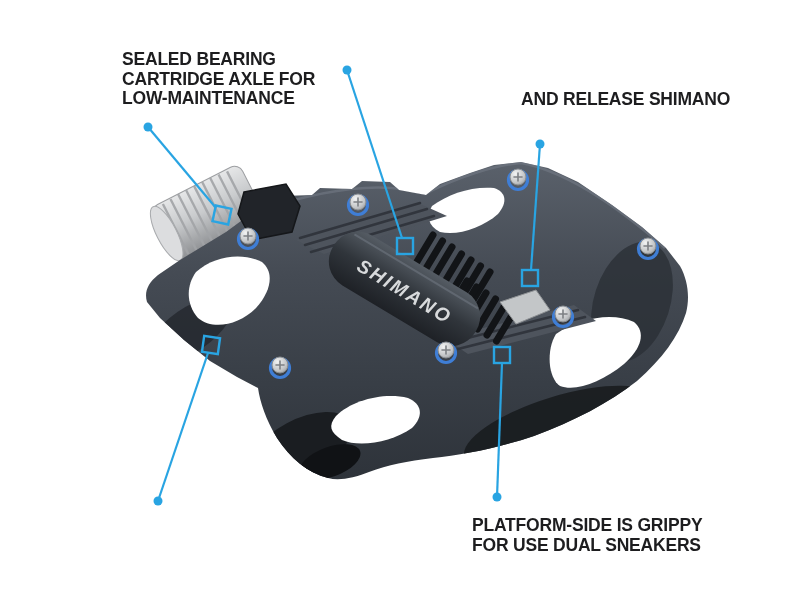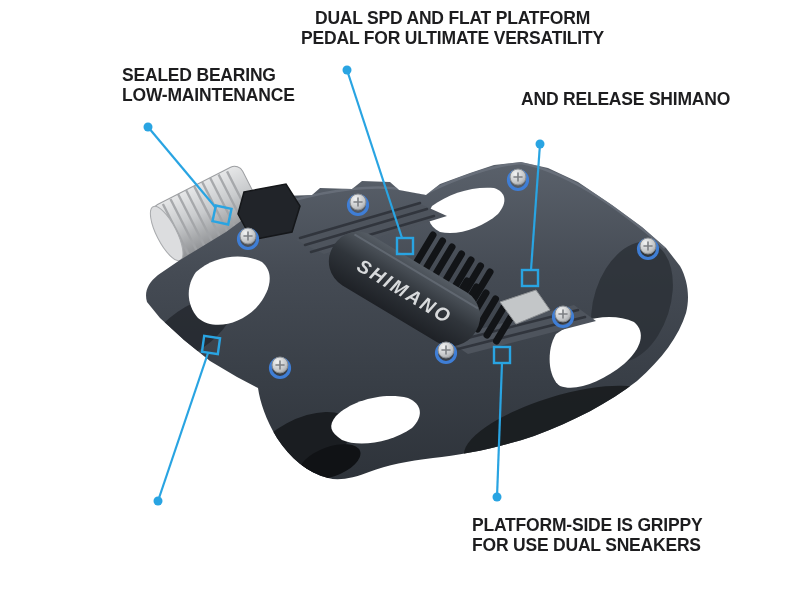--- a/index.html
+++ b/index.html
@@ -190,27 +190,24 @@
       <line class="callout-line" x1="208" y1="353" x2="158" y2="501"></line>
       <circle class="callout-dot" cx="158" cy="501" r="4.5"></circle>
       <rect class="callout-box" x="203" y="337" width="16" height="16" transform="rotate(8 211 345)"></rect>
 
       <line class="callout-line" x1="502" y1="363" x2="497" y2="497"></line>
       <circle class="callout-dot" cx="497" cy="497" r="4.5"></circle>
       <rect class="callout-box" x="494" y="347" width="16" height="16"></rect>
     </g>
   </svg>
 
-  <div class="label center" style="left:300px;top:9px;width:305px;">
-    <div>DUAL SPD AND FLAT PLATFORM</div>
-    <div>PEDAL FOR ULTIMATE VERSATILITY</div>
-  </div>
-
-  <div class="label" style="left:122px;top:66px;">
+
+  <div class="label" style="left:122px;top:50px;">
     <div>SEALED BEARING</div>
+    <div>CARTRIDGE AXLE FOR</div>
     <div>LOW-MAINTENANCE</div>
   </div>
 
   <div class="label" style="left:521px;top:90px;">
     <div>AND RELEASE SHIMANO</div>
   </div>
 
 
   <div class="label" style="left:472px;top:516px;">
     <div>PLATFORM-SIDE IS GRIPPY</div>

